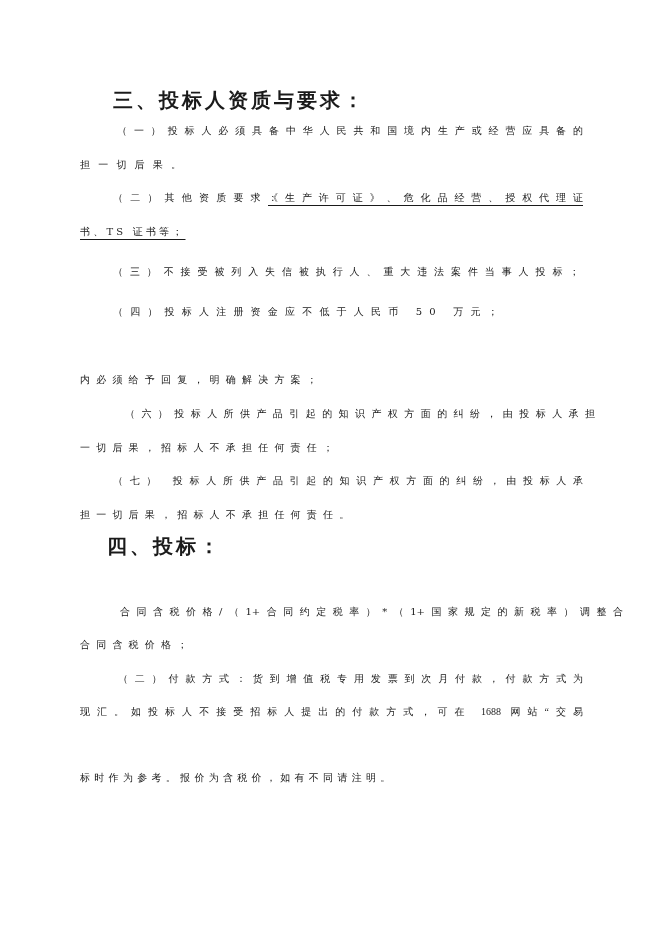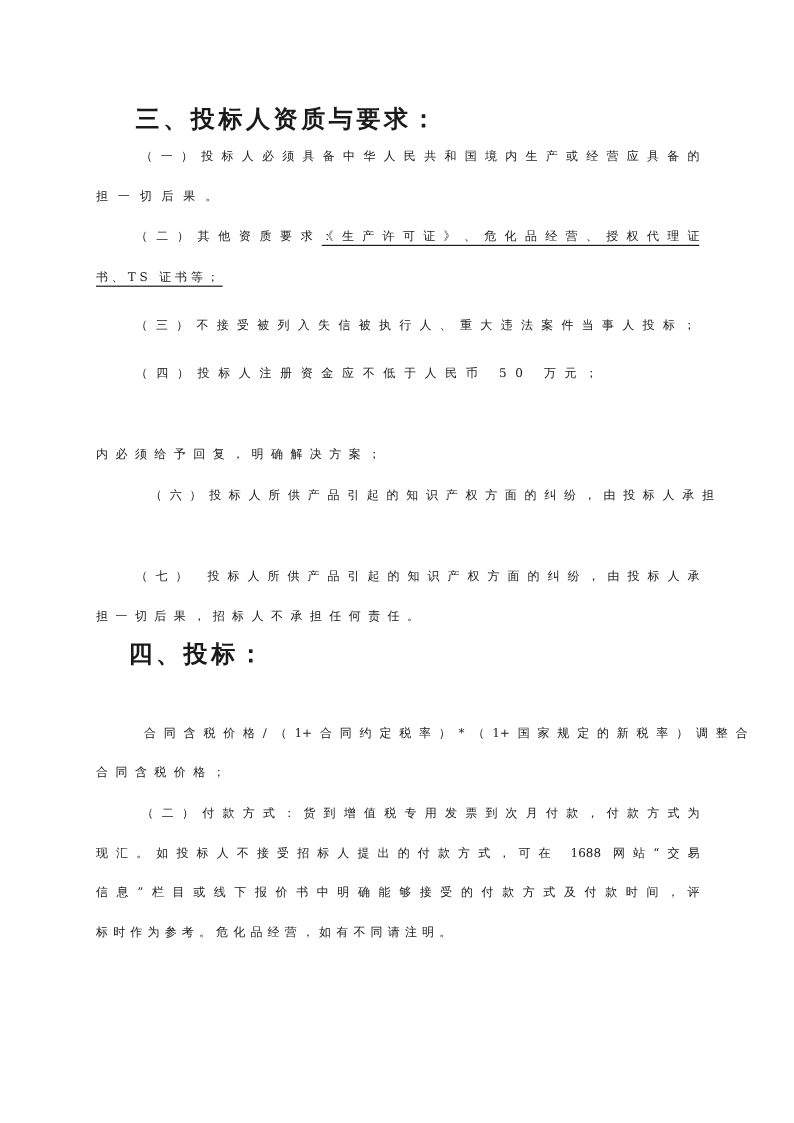--- a/index.html
+++ b/index.html
@@ -26,28 +26,28 @@
   <div class="line justify u" style="left:268px; top:188px; width:315px; height:24px;">《生产许可证》、危化品经营、授权代理证</div>
   <div class="line u" style="left:80px; top:222px; letter-spacing:3.2px;">书、TS 证书等；</div>
 
   <div class="line" style="left:113px; top:262px; letter-spacing:6.9px;">（三）不接受被列入失信被执行人、重大违法案件当事人投标；</div>
 
   <div class="line" style="left:113px; top:302px; letter-spacing:7.2px;">（四）投标人注册资金应不低于人民币 50 万元；</div>
 
   <div class="line" style="left:80px; top:370px; letter-spacing:6.2px;">内必须给予回复，明确解决方案；</div>
 
   <div class="line justify" style="left:113px; top:404px; width:470px;margin-left:12px;">（六）投标人所供产品引起的知识产权方面的纠纷，由投标人承担</div>
+  <div class="line" style="left:80px; top:438px; letter-spacing:6.2px;">一切后果，招标人不承担任何责任；</div>
 
   <div class="line" style="left:80px; top:505px; letter-spacing:6.2px;">担一切后果，招标人不承担任何责任。</div>
   <div class="line justify" style="left:113px; top:471px; width:470px;">（七） 投标人所供产品引起的知识产权方面的纠纷，由投标人承</div>
 
   <div class="line heading" style="left:107px; top:536px;">四、投标：</div>
 
   <div class="line justify" style="left:80px; top:602px; width:503px;margin-left:40px;">合同含税价格/（1+合同约定税率）*（1+国家规定的新税率）调整合</div>
   <div class="line" style="left:80px; top:635px; letter-spacing:6.2px;">合同含税价格；</div>
 
   <div class="line justify" style="left:118px; top:669px; width:465px;">（二）付款方式：货到增值税专用发票到次月付款，付款方式为</div>
-  <div class="line justify" style="left:80px; top:702px; width:503px;">现汇。如投标人不接受招标人提出的付款方式，可在 1688 网站“交易</div>
-  <div class="line justify" style="left:80px; top:735px; width:503px;">信息”栏目或线下报价书中明确能够接受的付款方式及付款时间，评</div>
-  <div class="line" style="left:80px; top:768px; letter-spacing:4.3px;">标时作为参考。危化品经营，如有不同请注明。</div>
+  <div class="line justify" style="left:80px; top:702px; width:503px;font-family:Liberation Serif, serif;">现汇。如投标人不接受招标人提出的付款方式，可在 1688 网站“交易</div>
+  <div class="line" style="left:80px; top:768px; letter-spacing:4.3px;">标时作为参考。报价为含税价，如有不同请注明。</div>
 
 
 </div>
 
 </body></html>

